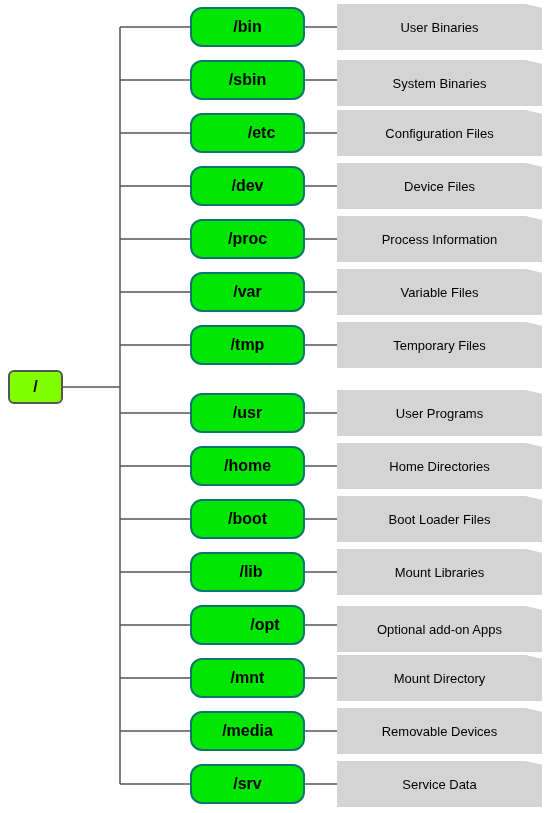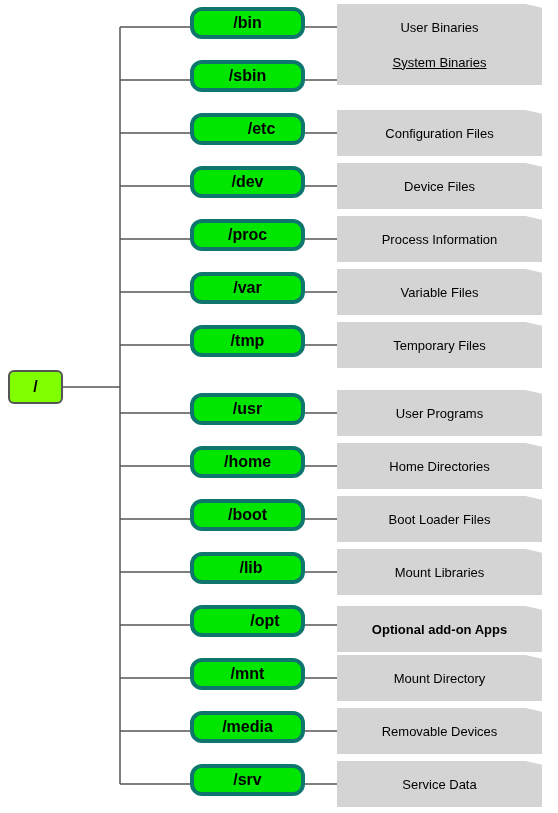--- a/index.html
+++ b/index.html
@@ -34,23 +34,23 @@
       justify-content: center;
       font-weight: bold;
       font-size: 16px;
     }
 
     
     .dir-node {
       position: absolute;
       left: 190px;
       width: 115px;
-      height: 32px;
+      height: 40px;
       background: #00e600;
-      border: 4px solid #0f766e;
+      border: 2px solid #0f766e;
       border-radius: 12px;
       display: flex;
       align-items: center;
       justify-content: center;
       font-size: 16px;
       font-weight: bold;
       color: #000;
     }
 
     
@@ -136,41 +136,41 @@
     <line x1="305" y1="731" x2="337" y2="731" stroke="#555" stroke-width="1.5"></line>
     <line x1="305" y1="784" x2="337" y2="784" stroke="#555" stroke-width="1.5"></line>
   </svg>
 
   <div class="root-node">/</div>
 
   <div id="nodes-container">
       <div class="dir-node" style="top: 7px;">/bin</div>
       <div class="desc-node" style="top: 4px;">User Binaries</div>
       <div class="dir-node" style="top: 60px;">/sbin</div>
-      <div class="desc-node" style="top: 39px; text-decoration: underline;">System Binaries</div>
+      <div class="desc-node" style="top: 60px;">System Binaries</div>
       <div class="dir-node" style="top: 113px; padding-left: 28px;">/etc</div>
       <div class="desc-node" style="top: 110px;">Configuration Files</div>
       <div class="dir-node" style="top: 166px;">/dev</div>
       <div class="desc-node" style="top: 163px;">Device Files</div>
       <div class="dir-node" style="top: 219px;">/proc</div>
       <div class="desc-node" style="top: 216px;">Process Information</div>
       <div class="dir-node" style="top: 272px;">/var</div>
       <div class="desc-node" style="top: 269px;">Variable Files</div>
       <div class="dir-node" style="top: 325px;">/tmp</div>
       <div class="desc-node" style="top: 322px;">Temporary Files</div>
       <div class="dir-node" style="top: 393px;">/usr</div>
       <div class="desc-node" style="top: 390px;">User Programs</div>
       <div class="dir-node" style="top: 446px;">/home</div>
       <div class="desc-node" style="top: 443px;">Home Directories</div>
       <div class="dir-node" style="top: 499px;">/boot</div>
       <div class="desc-node" style="top: 496px;">Boot Loader Files</div>
       <div class="dir-node" style="top: 552px; padding-left: 7px;">/lib</div>
       <div class="desc-node" style="top: 549px;">Mount Libraries</div>
       <div class="dir-node" style="top: 605px; padding-left: 35px;">/opt</div>
-      <div class="desc-node" style="top: 606px; font-weight: bold;">Optional add-on Apps</div>
+      <div class="desc-node" style="top: 606px;">Optional add-on Apps</div>
       <div class="dir-node" style="top: 658px;">/mnt</div>
       <div class="desc-node" style="top: 655px;">Mount Directory</div>
       <div class="dir-node" style="top: 711px;">/media</div>
       <div class="desc-node" style="top: 708px;">Removable Devices</div>
       <div class="dir-node" style="top: 764px;">/srv</div>
       <div class="desc-node" style="top: 761px;">Service Data</div>
     </div>
 
 </div>
 

